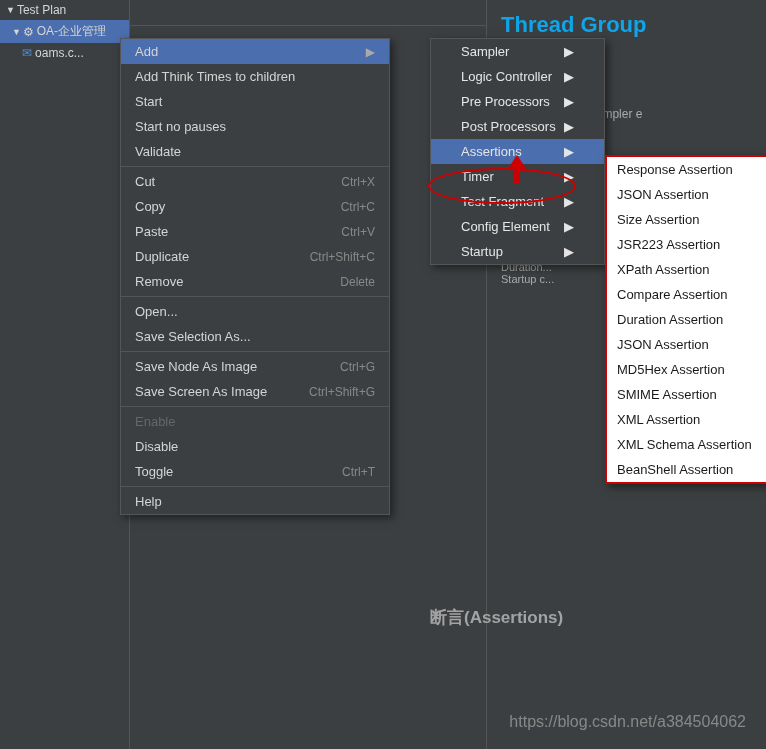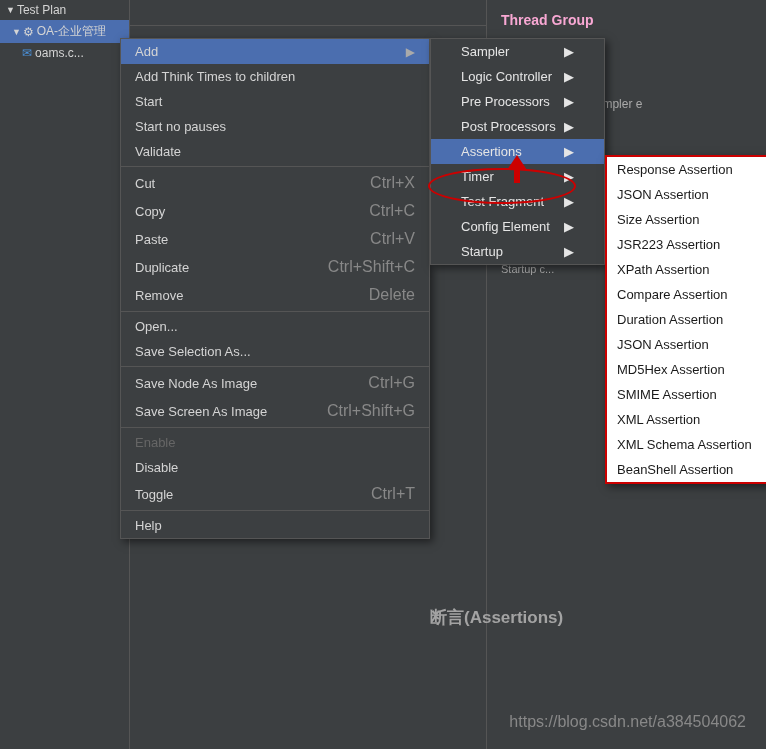--- a/index.html
+++ b/index.html
@@ -44,21 +44,21 @@
 
     .tree-item.selected {
       background: #4b6eaf;
     }
 
     
     .context-menu {
       position: absolute;
       left: 120px;
       top: 38px;
-      width: 310px;
+      width: 270px;
       background: #3c3f41;
       border: 1px solid #555;
       box-shadow: 3px 3px 8px rgba(0,0,0,0.5);
       z-index: 100;
     }
 
     .context-menu-item {
       display: flex;
       align-items: center;
       justify-content: space-between;
@@ -67,21 +67,21 @@
       color: #d4d4d4;
       font-size: 13px;
     }
 
     .context-menu-item.selected-blue {
       background: #4b6eaf;
     }
 
     .context-menu-item .shortcut {
       color: #888;
-      font-size: 16px;
+      font-size: 12px;
     }
 
     .context-menu-item .arrow {
       color: #aaa;
       font-size: 12px;
     }
 
     .context-menu-separator {
       height: 1px;
       background: #555;
@@ -146,23 +146,23 @@
       position: absolute;
       right: 0;
       top: 0;
       width: 280px;
       height: 749px;
       background: #3c3f41;
       border-left: 1px solid #555;
     }
 
     .right-panel-title {
-      font-size: 14px;
+      font-size: 22px;
       font-weight: bold;
-      color: #f9a8d4;
+      color: #0ea5e9;
       padding: 12px 14px 8px;
     }
 
     .right-panel-content {
       padding: 6px 14px;
       font-size: 12px;
       color: #aaa;
     }
 
     

